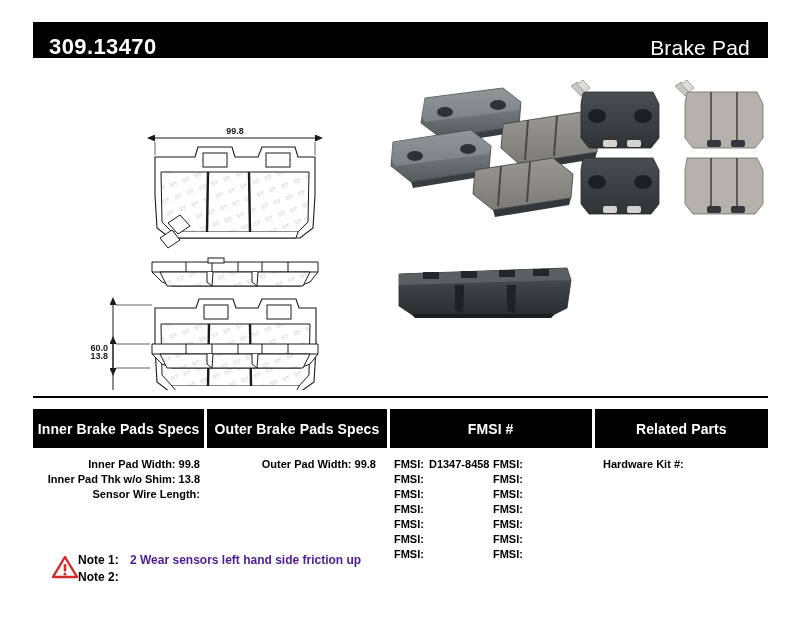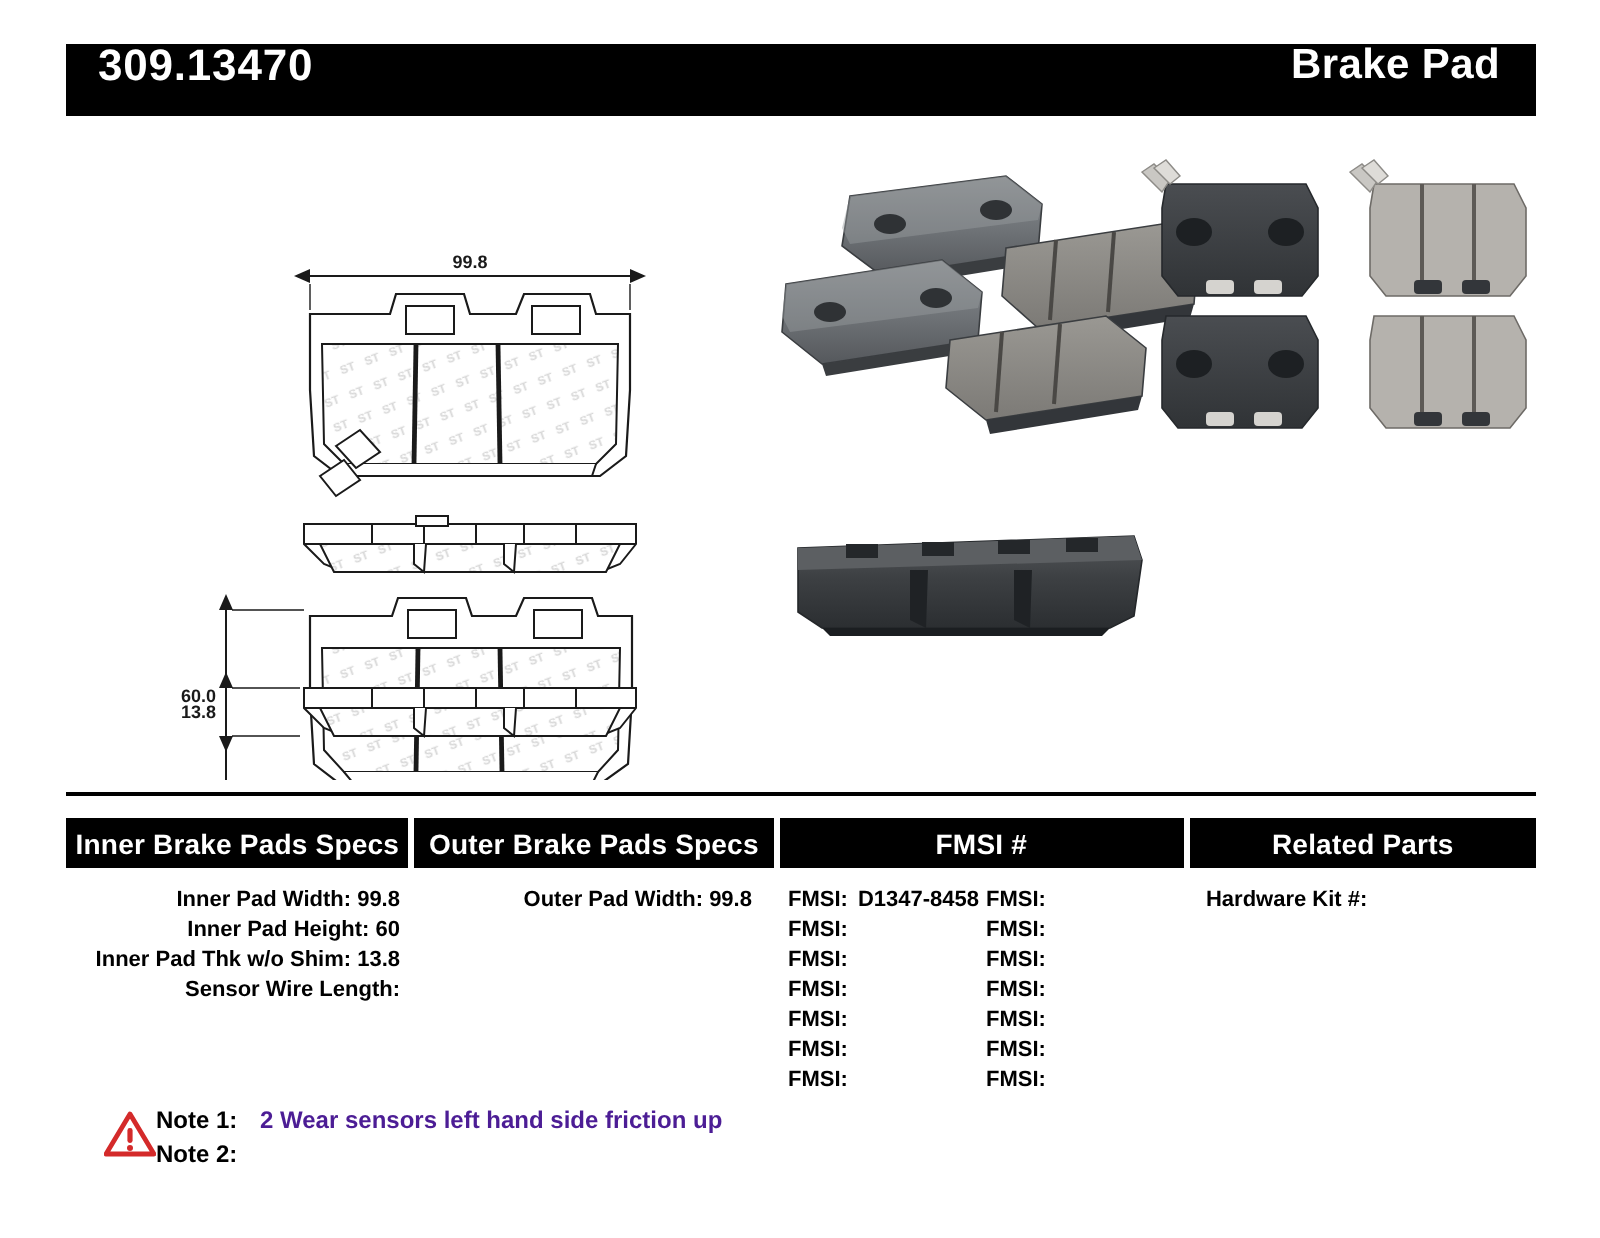--- a/index.html
+++ b/index.html
@@ -18,36 +18,36 @@
 
   
   .header-bar {
     position: absolute;
     left: 33px;
     top: 22px;
     width: 735px;
     height: 36px;
     background: #000000;
     display: flex;
-    align-items: flex-start;
+    align-items: flex-end;
     justify-content: space-between;
     box-sizing: border-box;
     padding: 0 18px 0 16px;
   }
   .header-part-number {
     color: #ffffff;
     font-size: 22px;
     font-weight: bold;
     letter-spacing: 0.4px;
     line-height: 1;
   }
   .header-title {
     color: #ffffff;
     font-size: 21px;
-    font-weight: bold;
+    font-weight: normal;
     letter-spacing: 0.2px;
     line-height: 1;
   }
 
   
   .drawings {
     position: absolute;
     left: 0;
     top: 60px;
     width: 664px;
@@ -75,21 +75,21 @@
     background: #000;
   }
   .spec-table {
     position: absolute;
     left: 33px;
     top: 409px;
     width: 735px;
   }
   .thead {
     display: flex;
-    height: 25px;
+    height: 39px;
     gap: 3px;
   }
   .th {
     background: #000000;
     color: #ffffff;
     font-size: 14px;
     font-weight: bold;
     display: flex;
     align-items: center;
     justify-content: center;
@@ -407,21 +407,20 @@
     <div class="th th-inner">Inner Brake Pads Specs</div>
     <div class="th th-outer">Outer Brake Pads Specs</div>
     <div class="th th-fmsi">FMSI #</div>
     <div class="th th-parts">Related Parts</div>
   </div>
 
   <div class="tbody">
 
     <div class="col col-inner">
       <div class="spec-line">Inner Pad Width: 99.8</div>
-      <div class="spec-line">Inner Pad Height: 60</div>
       <div class="spec-line">Inner Pad Thk w/o Shim: 13.8</div>
       <div class="spec-line">Sensor Wire Length:</div>
     </div>
 
     <div class="col col-outer">
       <div class="spec-line">Outer Pad Width: 99.8</div>
     </div>
 
     <div class="col col-fmsi">
       <div class="fmsi-sub">

